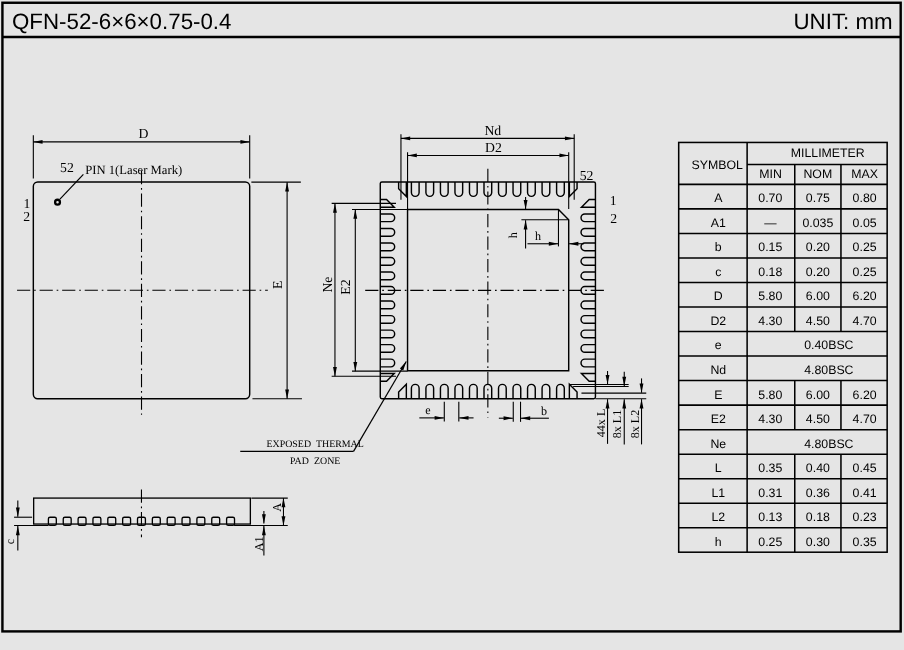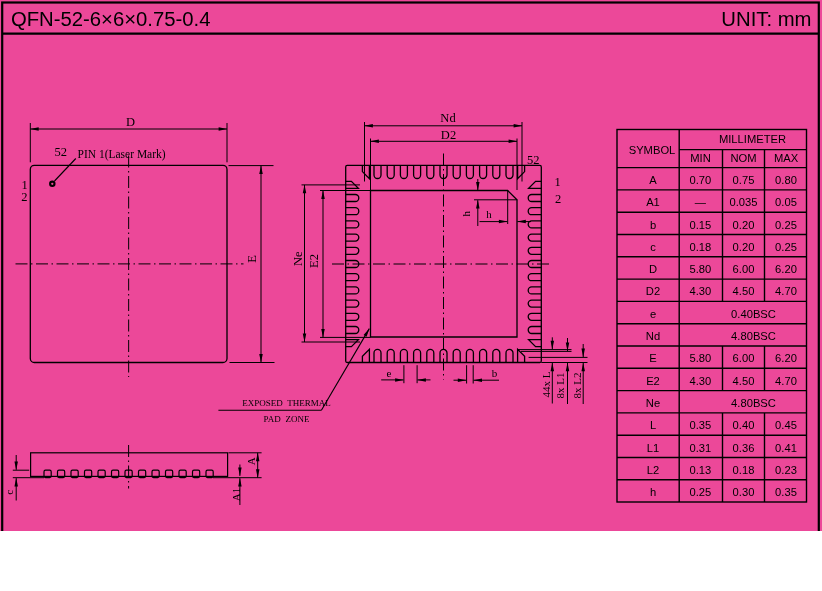--- a/index.html
+++ b/index.html
@@ -1,16 +1,16 @@
 <!DOCTYPE html>
 <html><head>
 <meta charset="utf-8">
 <style>
 html,body{margin:0;padding:0;background:#fff;}
-#page{position:relative;width:822px;height:531px;background:#ec4899;font-family:"Liberation Sans",sans-serif;}
+#page{position:relative;width:822px;height:591px;background:#e5e5e5;font-family:"Liberation Sans",sans-serif;}
 svg{position:absolute;top:0;left:0;}
 text{fill:#000;}
 .ser{font-family:"Liberation Serif",serif;}
 .san{font-family:"Liberation Sans",sans-serif;}
 </style>
 </head>
 <body>
 <div id="page">
 <svg width="822" height="591" viewBox="0 0 822 591">
 <defs>

